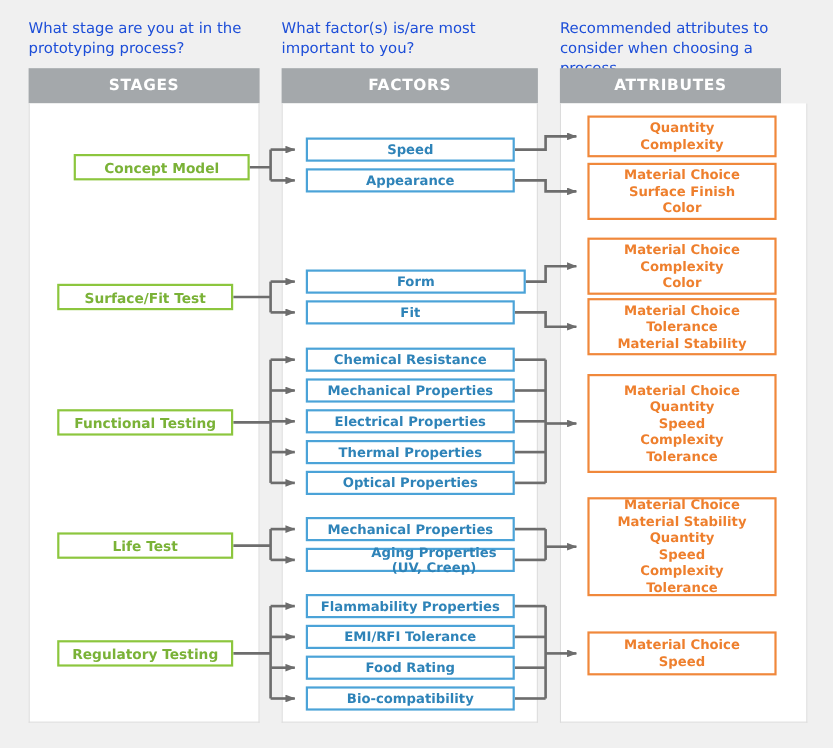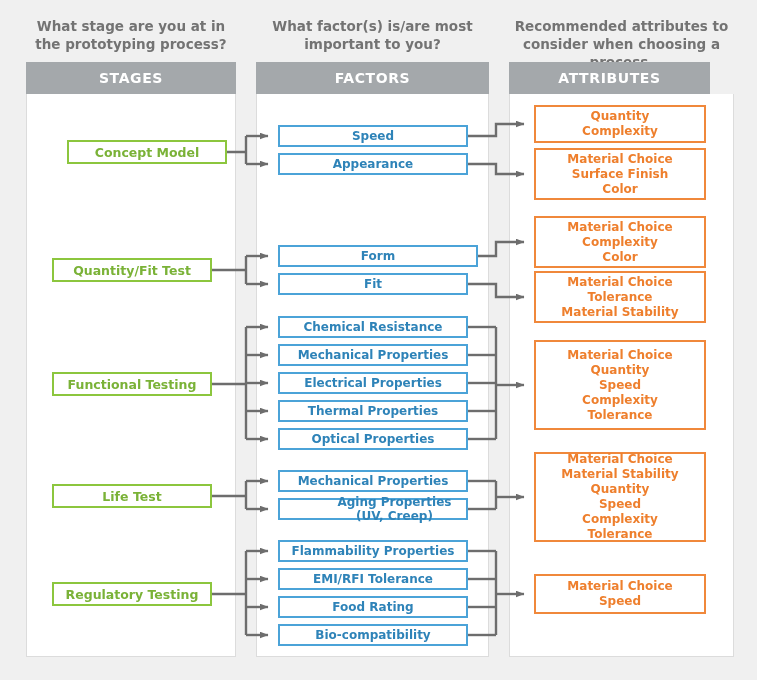--- a/index.html
+++ b/index.html
@@ -8,24 +8,23 @@
     background:#f0f0f0;
     font-family:"DejaVu Sans","Liberation Sans",sans-serif;
     position:relative;overflow:hidden;
   }
   .stage{position:absolute;top:0;left:0;width:757px;height:680px;}
   svg.wires{position:absolute;top:0;left:0;width:757px;height:680px;pointer-events:none;}
 
   
   .question{
     position:absolute;
-    text-align:center;
     font-size:13.5px;
-    font-weight:bold;
-    color:#737373;
+    font-weight:normal;
+    color:#1d4ed8;
     line-height:1.32;
   }
   #q-stages{left:26px;top:18px;width:210px;}
   #q-factors{left:256px;top:18px;width:233px;}
   #q-attributes{left:509px;top:18px;width:225px;}
 
   
   .panel{position:absolute;background:#ffffff;border:1px solid #dcdcdc;border-top:none;}
   .panel-head{
     position:absolute;
@@ -149,21 +148,21 @@
   </svg>
 
   <div id="stage-nodes">
       <div class="node stage-node" style="top: 140px; left: 52px; width: 160px; height: 24px; margin-left: 15px;">
         <span>
           <div>Concept Model</div>
         </span>
       </div>
       <div class="node stage-node" style="top: 258px; left: 52px; width: 160px; height: 24px;">
         <span>
-          <div>Quantity/Fit Test</div>
+          <div>Surface/Fit Test</div>
         </span>
       </div>
       <div class="node stage-node" style="top: 372px; left: 52px; width: 160px; height: 24px;">
         <span>
           <div>Functional Testing</div>
         </span>
       </div>
       <div class="node stage-node" style="top: 484px; left: 52px; width: 160px; height: 24px;">
         <span>
           <div>Life Test</div>

